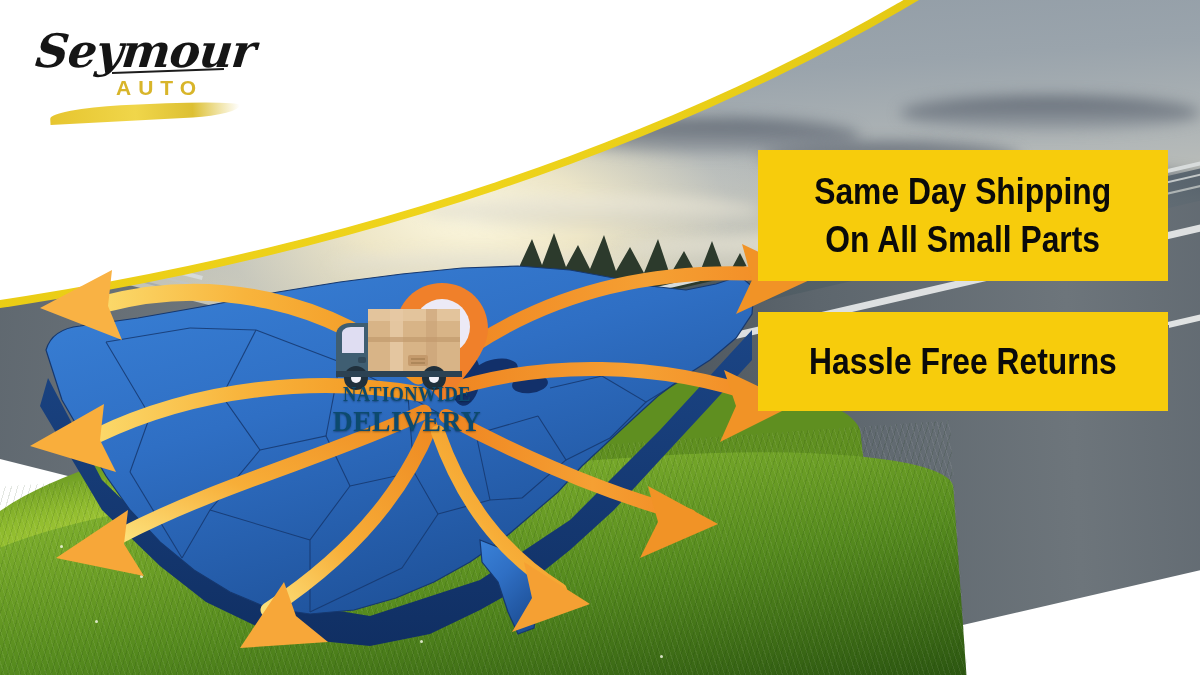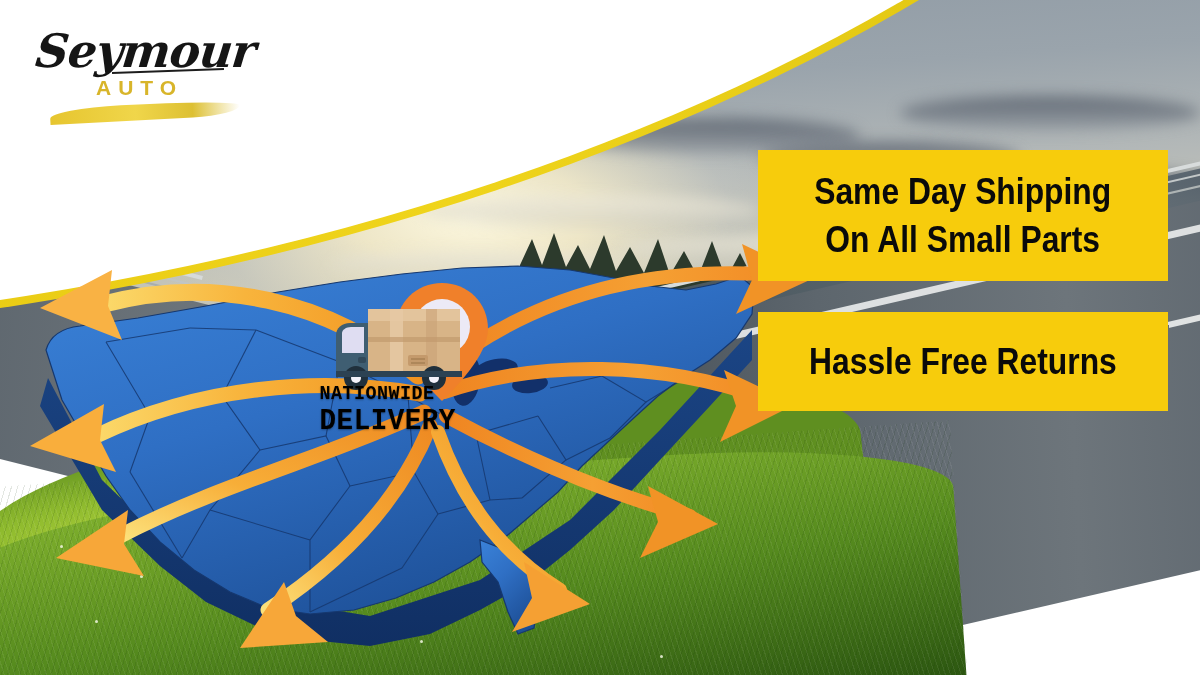--- a/index.html
+++ b/index.html
@@ -110,23 +110,23 @@
   
   .map-wrap{ position:absolute; left:10px; top:210px; width:800px; height:440px; }
 
   
   .arrows{ position:absolute; left:0; top:180px; width:820px; height:480px; }
 
   
   .delivery{ position:absolute; left:330px; top:275px; width:180px; height:185px; }
 
   .nw-text{
-    position:absolute; left:312px; top:383px; width:190px; 
-    color:#000000; font-weight:700; letter-spacing:.5px;
-    font-family:Liberation Mono, monospace;
+    position:absolute; left:312px; top:383px; width:190px; text-align:center;
+    color:#0c4a6e; font-weight:700; letter-spacing:.5px;
+    font-family:Liberation Serif, serif;
     text-shadow:0 1px 2px rgba(0,0,0,.35);
   }
   .nw-line1{ font-size:20px; line-height:22px; transform:scaleX(.92); }
   .nw-line2{ font-size:30px; line-height:32px; transform:scaleX(.92); font-weight:700; }
 
   
   .msg{
     position:absolute; left:758px; width:410px;
     background:#f7cc0c;
     display:flex; flex-direction:column; align-items:center; justify-content:center;
@@ -141,21 +141,21 @@
 
   
   .logo{ position:absolute; left:28px; top:18px; width:220px; height:100px; }
   .logo-script{
     position:absolute; left:8px; top:6px;
     font-family:"DejaVu Serif", serif; font-style:italic; font-weight:700;
     font-size:46px; color:#151515; letter-spacing:-1px;
     transform:skewX(-6deg);
   }
   .logo-auto{
-    position:absolute; left:68px; top:58px;
+    position:absolute; left:88px; top:58px;
     font-family:"Liberation Sans", sans-serif; font-weight:700;
     font-size:21px; letter-spacing:7px; color:#d8b52a;
   }
   .logo-swoosh{
     position:absolute; left:22px; top:86px; width:190px; height:16px;
     background:linear-gradient(90deg,#e6c52f,#f0d64a 45%,#ddc033 75%, rgba(230,197,47,0));
     border-radius:60% 100% 40% 0 / 100% 60% 100% 0;
     transform:rotate(-3deg);
   }
   .logo-underline{

